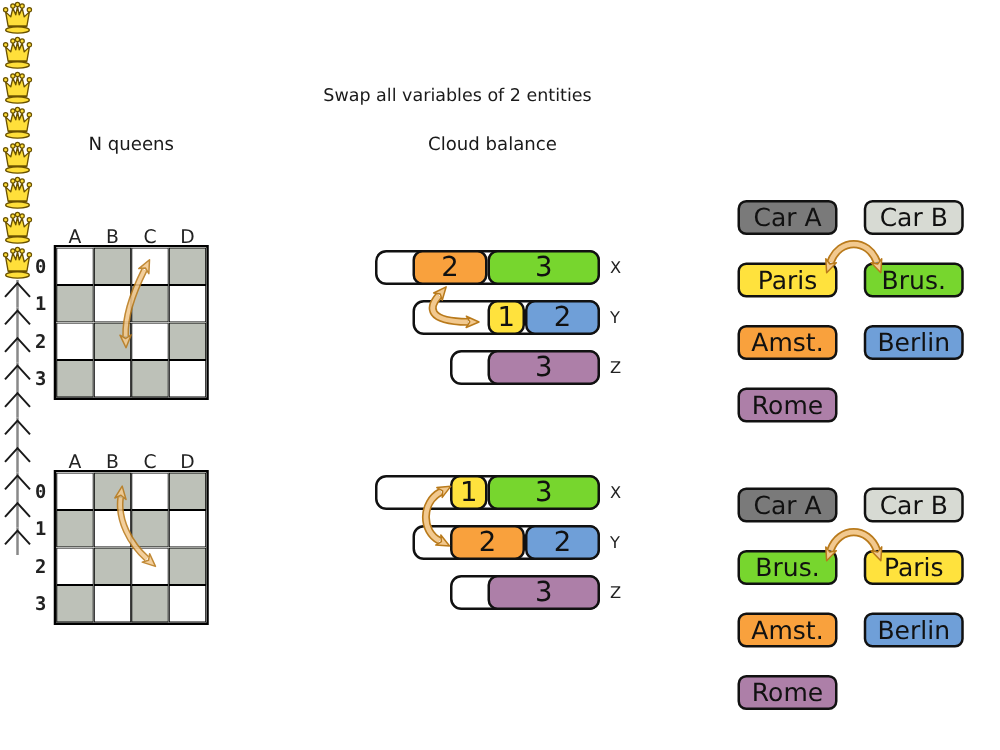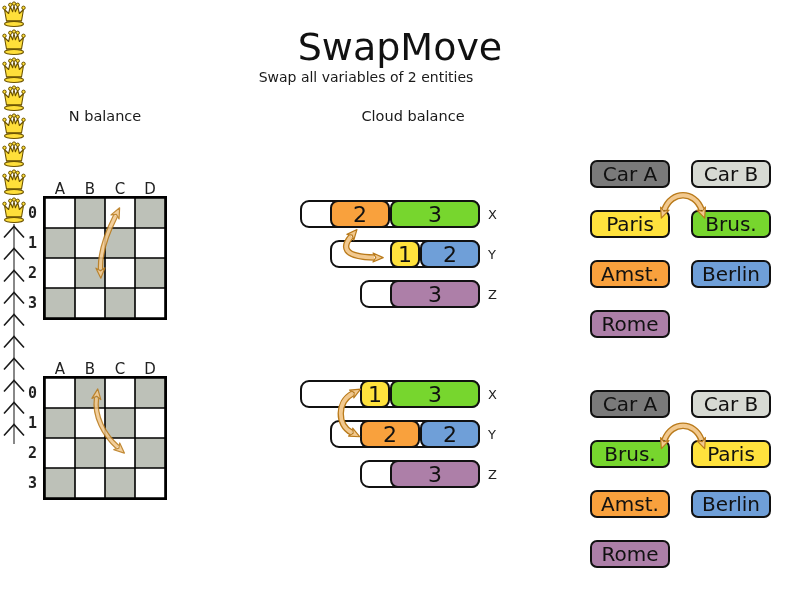--- a/index.html
+++ b/index.html
@@ -3,21 +3,21 @@
 <meta charset="utf-8">
 <style>
   html,body{margin:0;padding:0;background:#fff;}
   #stage{position:relative;width:800px;height:600px;background:#fff;overflow:hidden;
          font-family:"DejaVu Sans","Liberation Sans",sans-serif;color:#111;}
   .abs{position:absolute;}
   #title{top:27px;left:0;width:800px;text-align:center;font-size:38px;line-height:40px;color:#111;}
   #subtitle{top:69px;left:0;width:732px;text-align:center;font-size:14px;color:#1a1a1a;}
   .col-header{top:108px;font-size:14.5px;text-align:center;color:#1a1a1a;}
   #hdr-nqueens{left:25px;width:160px;}
-  #hdr-cloud{left:323px;width:180px;}
+  #hdr-cloud{left:304px;width:180px;}
   #hdr-vr{left:580px;width:200px;top:103px;line-height:17px;}
   
   .board{box-sizing:content-box;border:2px solid #000;display:grid;
          grid-template-columns:repeat(4,30px);grid-template-rows:repeat(4,30px);}
   .cell{width:30px;height:30px;box-shadow:inset 0 0 0 0.8px #000;}
   .col-letter{width:30px;text-align:center;font-size:15px;color:#222;}
   .row-num{width:24px;text-align:right;font-size:15px;font-weight:bold;
            font-family:"DejaVu Sans Mono","Liberation Mono",monospace;color:#222;}
   .queen{width:28px;height:28px;}
   
@@ -30,24 +30,23 @@
         align-items:center;justify-content:center;font-size:20px;color:#111;}
   .connector{overflow:visible;}
   #overlay{position:absolute;top:0;left:0;pointer-events:none;}
   .swap-outline{fill:none;stroke:#b97a1b;stroke-linecap:butt;}
   .swap-fill{fill:none;stroke:#f2c98f;stroke-linecap:butt;}
 </style>
 </head>
 <body>
 
 <div id="stage">
-  <div id="title" class="abs">SwapMove</div>
   <div id="subtitle" class="abs">Swap all variables of 2 entities</div>
 
-  <div id="hdr-nqueens" class="abs col-header">N balance</div>
+  <div id="hdr-nqueens" class="abs col-header">N queens</div>
   <div id="hdr-cloud" class="abs col-header">Cloud balance</div>
 
   <div id="generated">
       <div class="abs col-letter" style="left: 45px; top: 180px;">A</div>
       <div class="abs col-letter" style="left: 75px; top: 180px;">B</div>
       <div class="abs col-letter" style="left: 105px; top: 180px;">C</div>
       <div class="abs col-letter" style="left: 135px; top: 180px;">D</div>
       <div class="abs row-num" style="left: 13px; top: 204px;">0</div>
       <div class="abs row-num" style="left: 13px; top: 234px;">1</div>
       <div class="abs row-num" style="left: 13px; top: 264px;">2</div>

